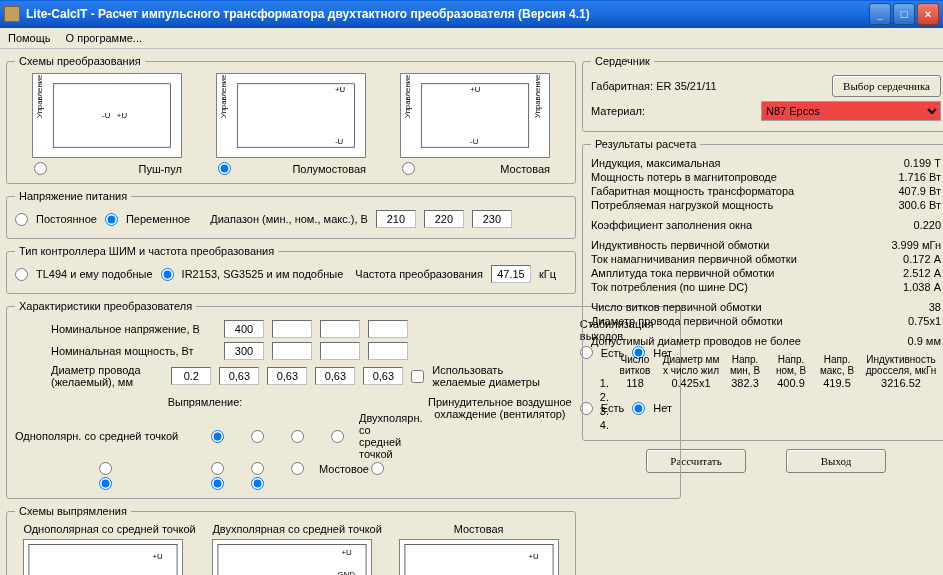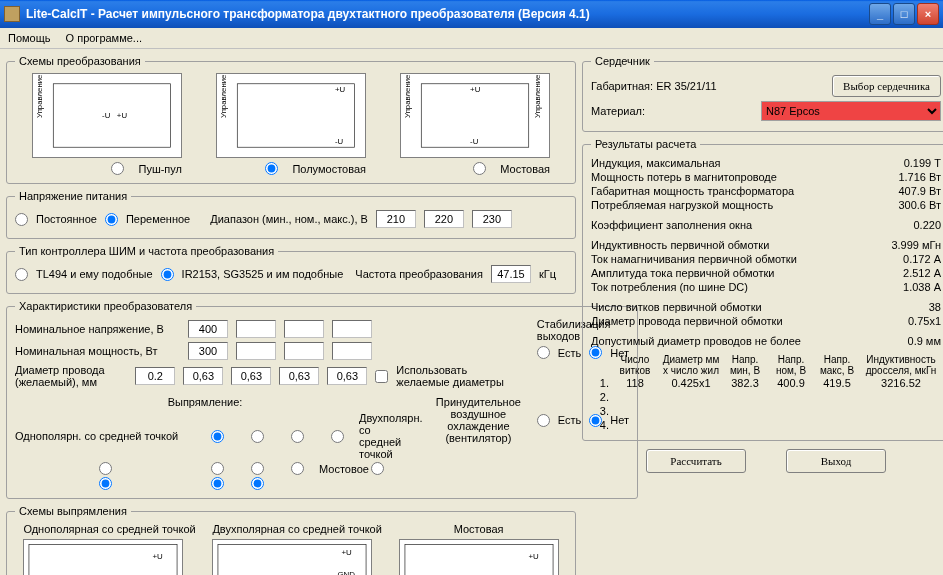--- a/index.html
+++ b/index.html
@@ -12,21 +12,21 @@
 .menubar { background: #ece9d8; padding: 4px 8px; border-bottom: 1px solid #c0c0c0; }
 .menubar span { margin-right: 12px; cursor: pointer; }
 .content { display: flex; padding: 6px; gap: 6px; }
 .leftcol { width: 570px; }
 .rightcol { flex: 1; }
 fieldset { border: 1px solid #a0a0a0; border-radius: 3px; padding: 6px 8px 8px; margin-bottom: 6px; position: relative; }
 legend { padding: 0 4px; font-size: 11px; color: #000; }
 .schemes { display: flex; justify-content: space-around; align-items: flex-end; }
 .scheme { text-align: center; }
 .schemebox { width: 150px; height: 85px; background: white; border: 1px solid #808080; display: flex; align-items: center; justify-content: center; font-size: 8px; color: #888; }
-.radio-row { margin-top: 4px; display: flex; align-items: center; justify-content: flex-end; gap: 12px; }
+.radio-row { margin-top: 4px; display: flex; align-items: center; justify-content: space-between; gap: 12px; }
 .radio-row input { margin: 0 2px; }
 .row { display: flex; align-items: center; gap: 8px; padding: 2px 0; }
 input[type=text] { border: 1px inset #c0c0c0; padding: 1px 3px; font-size: 11px; height: 18px; background: white; }
 .w40 { width: 40px; text-align: center; }
 .gridradios { display: grid; grid-template-columns: 180px repeat(5,36px); gap: 2px 4px; align-items: center; }
 .gridradios .lbl { text-align: left; }
 .gridradios input[type=radio] { margin: 0 auto; display: block; }
 .rectschemes { display: flex; justify-content: space-around; }
 .rectscheme { text-align: center; }
 .rectbox { width: 160px; height: 70px; background: white; border: 1px solid #808080; margin-top: 4px; display: flex; align-items: center; justify-content: center; font-size: 8px; color: #888; }
@@ -135,21 +135,21 @@
         <input type="radio" name="pwm" checked="" style="">
           <span>IR2153, SG3525 и им подобные</span>
         <span style="margin-left:4px">Частота преобразования</span>
         <input type="text" class="w40" value="47.15" style="">
         <span>кГц</span>
       </div>
     </fieldset>
 
     <fieldset>
       <legend>Характиристики преобразователя</legend>
-      <div style="display:flex; gap:17px;">
+      <div style="display:flex; gap:24px;margin-left:36px;">
         <div style="flex:1">
           <div class="row">
               <span style="width:165px">Номинальное напряжение, В</span>
             <input type="text" class="w40" value="400" style="">
             <input type="text" class="w40" style="">
             <input type="text" class="w40" style="">
             <input type="text" class="w40" style="">
           </div>
           <div class="row">
               <span style="width:165px">Номинальная мощность, Вт</span>

